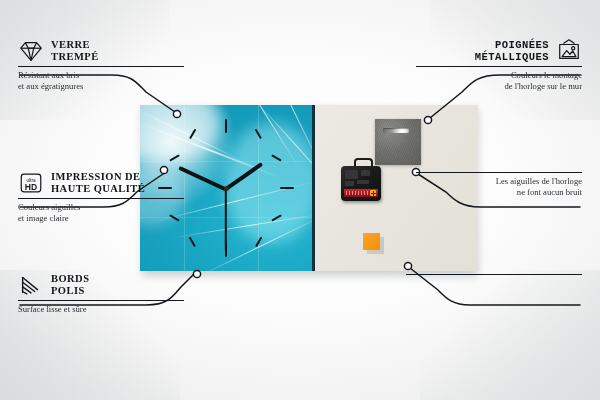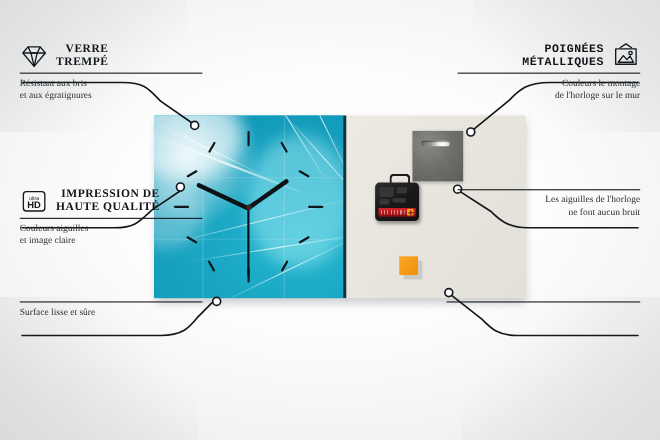--- a/index.html
+++ b/index.html
@@ -84,21 +84,21 @@
   .callout .head{display:flex;align-items:center;gap:7px;}
   .callout .title{
     font-weight:bold;font-size:10.5px;letter-spacing:.45px;line-height:12.5px;
     color:#111418;text-transform:uppercase;white-space:pre-line;
   }
   .callout .rule{height:1.1px;background:#14181c;margin-top:2px;}
   .callout .desc{
     font-size:8.6px;line-height:10.6px;color:#2b2f33;margin-top:3px;white-space:pre-line;
   }
   .left .head{justify-content:flex-start;}
-  .left .title{text-align:right;}
+  .left .title{text-align:left;}
   .left .desc{text-align:left;}
   .right{text-align:right;}
   .right .head{justify-content:flex-end;font-family:Liberation Mono, monospace;}
   .right .title{text-align:right;}
   .right .desc{text-align:right;}
   .ico{width:26px;height:26px;flex:0 0 26px;display:block;}
   .ico svg{display:block;width:26px;height:26px;}
 
   #links{position:absolute;left:0;top:0;width:600px;height:400px;pointer-events:none;}
 </style>
@@ -226,20 +226,35 @@
       </span>
       <span class="title">IMPRESSION DE
 HAUTE QUALITÉ</span>
     </div>
     <div class="rule"></div>
     <div class="desc">Couleurs aiguilles
 et image claire</div>
   </div>
 
   <div class="callout left" style="left:18px;top:272px;width:166px;">
+    <div class="head">
+      <span class="ico">
+        <svg viewBox="0 0 28 28">
+            <g fill="none" stroke="#14181c" stroke-width="1.5" stroke-linecap="round">
+          <path d="M5 6 L21 19"></path>
+              <path d="M5 11 L18 21"></path>
+              <path d="M5 16 L14 22.5"></path>
+              <path d="M5 21 L9.5 23.5"></path>
+              <path d="M5 6 L5 22"></path>
+        </g>
+          </svg>
+      </span>
+      <span class="title">BORDS
+POLIS</span>
+    </div>
     <div class="rule"></div>
     <div class="desc">Surface lisse et sûre</div>
   </div>
 
   <div class="callout right" style="left:416px;top:38px;width:166px;">
     <div class="head">
       <span class="title">POIGNÉES
 MÉTALLIQUES</span>
       <span class="ico">
         <svg viewBox="0 0 28 28">

